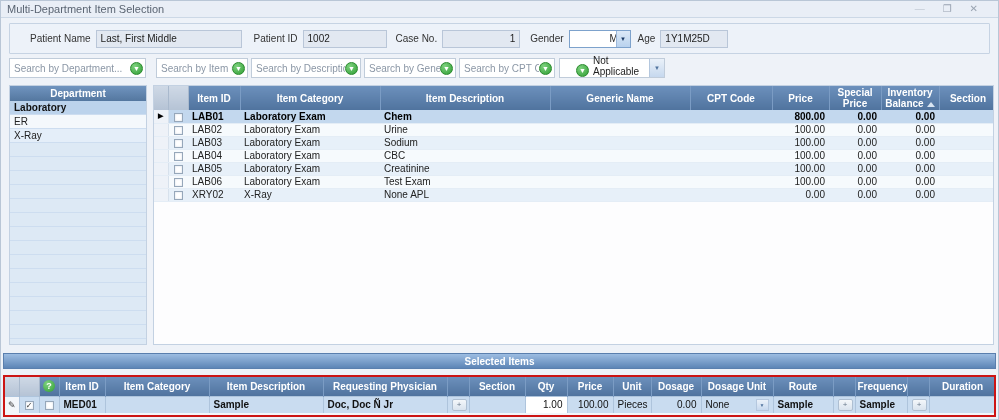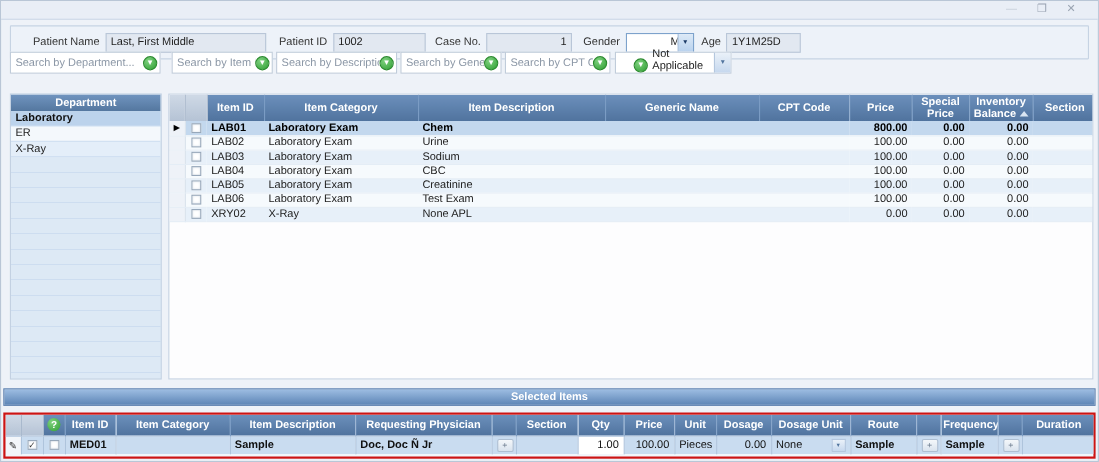--- a/index.html
+++ b/index.html
@@ -44,21 +44,21 @@
   }
   .combo .combo-text { flex:1; padding:0 4px; white-space:nowrap; overflow:hidden;margin-left:36px; }
   .combo .dd-btn {
     width:14px; height:100%; background:linear-gradient(#dce9f7,#b9d2ee);
     border-left:1px solid #9cb8da; display:flex; align-items:center; justify-content:center;
     color:#1b3a66; font-size:6px;
   }
   .sp-a{width:14px;} .sp-c{width:9px;} .sp-d{width:10px;} .sp-e{width:7px;}
 
   
-  .filter-row { position:absolute; top:46px; left:8px; right:4px; height:26px; }
+  .filter-row { position:absolute; top:57px; left:8px; right:4px; height:26px; }
   .search-box {
     position:absolute; height:20px; border:1px solid #c0ccda; background:#fff;
     display:flex; align-items:center; padding:0 2px 0 4px;
   }
   .search-box input {
     flex:1; min-width:0; border:none; outline:none; height:16px;
     font-family:"Liberation Sans",sans-serif; font-size:10px; color:#444;
   }
   .search-box input::placeholder { color:#8b97a6; }
   .gicon {
@@ -170,20 +170,21 @@
     border:1px solid #b4c7de; display:flex; align-items:center; justify-content:center;
     color:#51749e; font-size:5px;
   }
 </style>
 </head>
 <body>
 
 <div class="window">
 
   <div class="titlebar">
+    <span class="titlebar-text">Multi-Department Item Selection</span>
     <span class="win-buttons">
       <span class="win-btn min">—</span>
       <span class="win-btn">❐</span>
       <span class="win-btn">✕</span>
     </span>
   </div>
 
   <div class="patient-panel">
     <span class="sp-a"></span>
     <div class="pfield">

